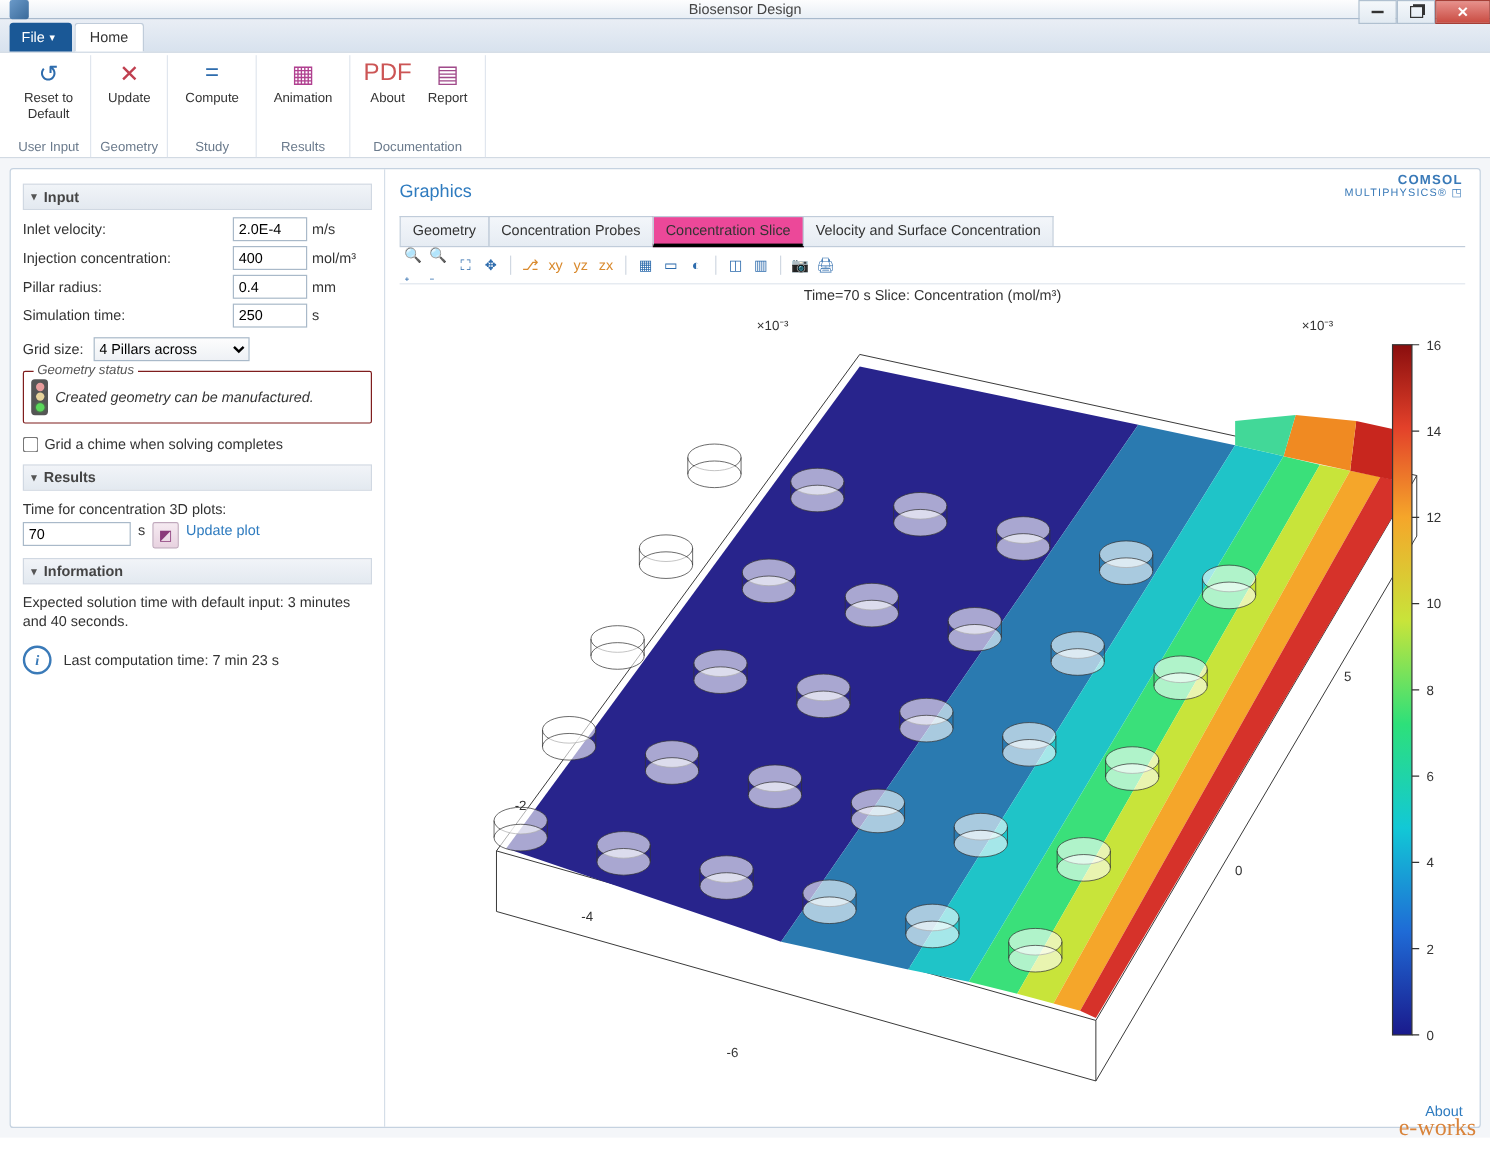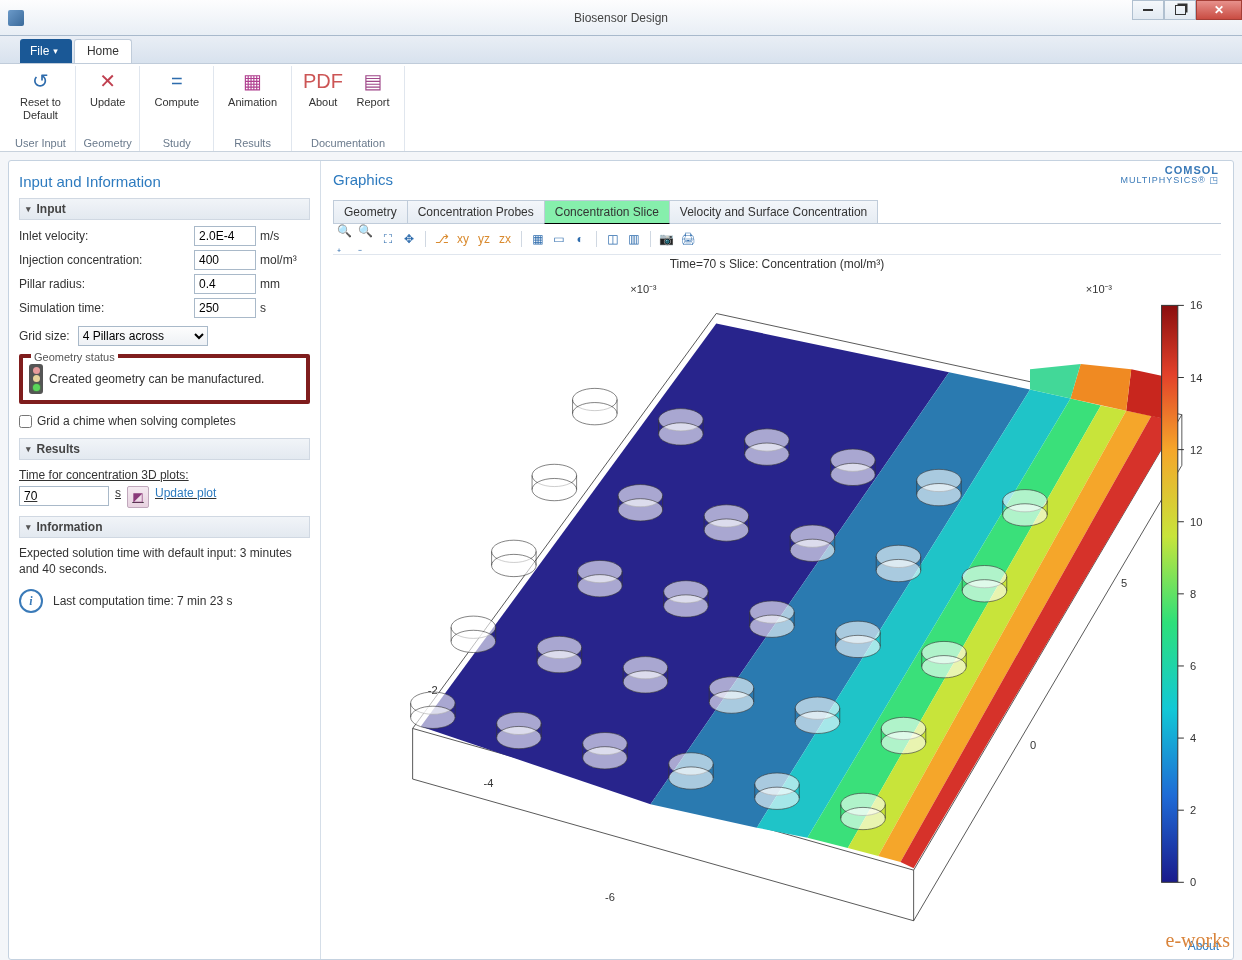--- a/index.html
+++ b/index.html
@@ -1,27 +1,27 @@
 <!DOCTYPE html>
 <html><head>
 <meta charset="utf-8">
 <style>
 * { box-sizing: border-box; margin: 0; padding: 0; }
 body { font-family: "Segoe UI", Tahoma, sans-serif; font-size: 12px; background: #fff; color: #333; width: 1242px; height: 960px; overflow: hidden; position: relative; }
-.titlebar { height: 36px; background: linear-gradient(#fdfdfe, #e8eef5); border-bottom: 1px solid #a8b9cc; display: flex; align-items: center; position: relative; }
+.titlebar { height: 16px; background: linear-gradient(#fdfdfe, #e8eef5); border-bottom: 1px solid #a8b9cc; display: flex; align-items: center; position: relative; }
 .titlebar-icon { width: 16px; height: 16px; margin-left: 8px; background: linear-gradient(135deg,#6b9ac9,#3a6a9a); border-radius: 2px; }
 .titlebar-title { position: absolute; left: 50%; transform: translateX(-50%); color: #444; font-size: 12px; }
 .winbtns { position: absolute; right: 0; top: 0; display: flex; height: 20px; }
 .winbtn { width: 32px; height: 20px; border: 1px solid #b0c0d0; background: linear-gradient(#f5f8fb,#e2eaf2); display: flex; align-items: center; justify-content: center; font-size: 12px; }
 .winbtn.min::before { content: ""; width: 10px; border-bottom: 2px solid #333; }
 .winbtn.max::before { content: ""; width: 9px; height: 8px; border: 1.5px solid #333; box-shadow: 2px -2px 0 -0.5px #333; }
 .winbtn.close { width: 46px; background: linear-gradient(#e7918c,#c94c42); border-color: #a53e36; color: #fff; font-weight: bold; }
 .winbtn.close::before { content: "✕"; }
 
-.menubar { height: 28px; background: linear-gradient(#e9eef5,#d8e2ee); border-bottom: 1px solid #c0ccda; display: flex; align-items: stretch; padding-left: 20px; }
+.menubar { height: 28px; background: linear-gradient(#e9eef5,#d8e2ee); border-bottom: 1px solid #c0ccda; display: flex; align-items: stretch; padding-left: 8px; }
 .file-btn { background: #1a5896; color: #fff; padding: 4px 14px 4px 10px; font-size: 12px; display: flex; align-items: center; gap: 4px; border-top-left-radius: 3px; border-top-right-radius: 3px; margin-top: 3px; }
 .file-btn::after { content: "▾"; font-size: 9px; }
 .tab-home { background: #fff; border: 1px solid #c0ccda; border-bottom: none; padding: 4px 12px; margin-top: 3px; margin-left: 2px; font-size: 12px; border-top-left-radius: 3px; border-top-right-radius: 3px; }
 
 .ribbon { height: 88px; background: #fff; border-bottom: 1px solid #c8d2dd; display: flex; padding: 2px 6px 0; }
 .rgroup { display: flex; flex-direction: column; align-items: center; border-right: 1px solid #e0e6ee; padding: 0 6px; }
 .rgroup-btns { display: flex; flex: 1; gap: 0; }
 .rbtn { display: flex; flex-direction: column; align-items: center; justify-content: flex-start; padding: 2px 8px; gap: 2px; cursor: pointer; min-width: 50px; }
 .ricon { width: 26px; height: 26px; display: flex; align-items: center; justify-content: center; font-size: 20px; }
 .rlabel { font-size: 11px; text-align: center; line-height: 1.15; }
@@ -37,47 +37,47 @@
 .sect-head { background: linear-gradient(#f1f4f8,#e3e9f0); border: 1px solid #d0d8e2; color: #444; font-weight: 600; font-size: 12px; padding: 3px 6px; display: flex; align-items: center; gap: 6px; margin-bottom: 6px; }
 .sect-head::before { content: "▾"; font-size: 9px; color: #555; }
 
 .form-row { display: grid; grid-template-columns: 1fr 62px 50px; gap: 4px; align-items: center; margin-bottom: 4px; }
 .form-row label { font-size: 12px; color: #333; }
 .form-row input[type="text"] { width: 100%; border: 1px solid #a9b9c9; padding: 2px 4px; font-size: 12px; height: 20px; }
 .form-row .unit { font-size: 12px; }
 .grid-row { display: flex; align-items: center; gap: 8px; margin: 4px 0 8px; }
 .grid-row select { flex: 0 0 130px; border: 1px solid #a9b9c9; height: 20px; font-size: 12px; background: linear-gradient(#fdfdfd,#eef1f5); }
 
-.fieldset { border: 4px solid #7f1d1d; border-radius: 2px; padding: 6px; margin-bottom: 6px; position: relative; }
+.fieldset { border: 1px solid #7f1d1d; border-radius: 2px; padding: 6px; margin-bottom: 6px; position: relative; font-style: italic; }
 .fieldset-legend { position: absolute; top: -7px; left: 8px; background: #fff; padding: 0 3px; font-size: 11px; color: #555; }
 .status-row { display: flex; align-items: center; gap: 6px; font-size: 12px; }
 .stoplight { width: 14px; height: 30px; background: #555; border-radius: 3px; display: flex; flex-direction: column; align-items: center; justify-content: space-around; padding: 2px 0; }
 .stoplight span { width: 7px; height: 7px; border-radius: 50%; }
 .stoplight .red { background: #e89c9c; }
 .stoplight .yellow { background: #e8d49c; }
 .stoplight .green { background: #5bd75b; box-shadow: 0 0 2px #3bcc3b; }
 .chk-row { display: flex; align-items: center; gap: 5px; font-size: 12px; margin: 4px 0 10px; }
 
-.results-body { padding: 2px 0 8px; text-decoration: underline; }
+.results-body { padding: 2px 0 8px; }
 .results-body .lbl { font-size: 12px; margin-bottom: 4px; }
 .results-body .row2 { display: flex; gap: 6px; }
 .results-body input { width: 90px; border: 1px solid #a9b9c9; padding: 2px 4px; font-size: 12px; height: 20px; }
 .icon-btn { width: 22px; height: 22px; border: 1px solid #c0a8bc; background: linear-gradient(#f5eaf1,#e8d2e0); border-radius: 2px; display: inline-flex; align-items: center; justify-content: center; font-size: 12px; color: #8a3a7a; cursor: pointer; }
 .link { color: #2e7bbf; cursor: pointer; }
 
 .info-txt { font-size: 12px; padding: 2px 0 8px; line-height: 1.3; }
 .info-row { display: flex; align-items: center; gap: 10px; margin-top: 4px; }
 .info-i { width: 24px; height: 24px; border: 2px solid #3a7ab8; border-radius: 50%; display: flex; align-items: center; justify-content: center; color: #3a7ab8; font-style: italic; font-weight: bold; font-family: Georgia, serif; }
 
 .logo { position: absolute; top: 4px; right: 14px; color: #3a7ab8; font-size: 9px; text-align: right; line-height: 1; letter-spacing: 1px; }
 .logo b { font-size: 11px; font-weight: 600; display: block; }
 
 .gtabs { display: flex; border-bottom: 1px solid #c0ccda; margin-top: 4px; }
 .gtab { padding: 4px 10px; border: 1px solid #c0ccda; border-bottom: none; background: linear-gradient(#f3f6fa,#e6ecf3); font-size: 12px; margin-right: -1px; cursor: pointer; }
-.gtab.active { background: #86efac; border-bottom: 1px solid #000000; margin-bottom: -1px; font-weight: 500; }
+.gtab.active { background: #ec4899; border-bottom: 3px solid #000000; margin-bottom: -1px; font-weight: 500; }
 
 .gtoolbar { display: flex; align-items: center; gap: 3px; padding: 6px 4px; border-bottom: 1px solid #e0e6ee; }
 .gtoolbar .tb { width: 18px; height: 18px; display: inline-flex; align-items: center; justify-content: center; font-size: 12px; cursor: pointer; color: #2e6cad; }
 .gtoolbar .sep { width: 1px; height: 16px; background: #d0d8e2; margin: 0 4px; }
 .tb.orange { color: #d98a2e; }
 
 .plot-area { flex: 1; position: relative; overflow: hidden; }
 .plot-title { text-align: center; font-size: 12px; color: #333; padding: 2px 0; }
 .plot-svg { width: 100%; height: calc(100% - 18px); }
 
@@ -154,21 +154,20 @@
         </div>
       </div>
       <div class="rgroup-name">Documentation</div>
     </div>
   </div>
 
 <div class="workspace">
 <div class="card">
 
   <div class="left-panel">
-    <div class="panel-title">Input and Information</div>
 
     <div class="sect-head">Input</div>
 
     <div class="form-row">
       <label>Inlet velocity:</label>
       <input type="text" value="2.0E-4" style="">
       <span class="unit">m/s</span>
     </div>
     <div class="form-row">
       <label>Injection concentration:</label>

